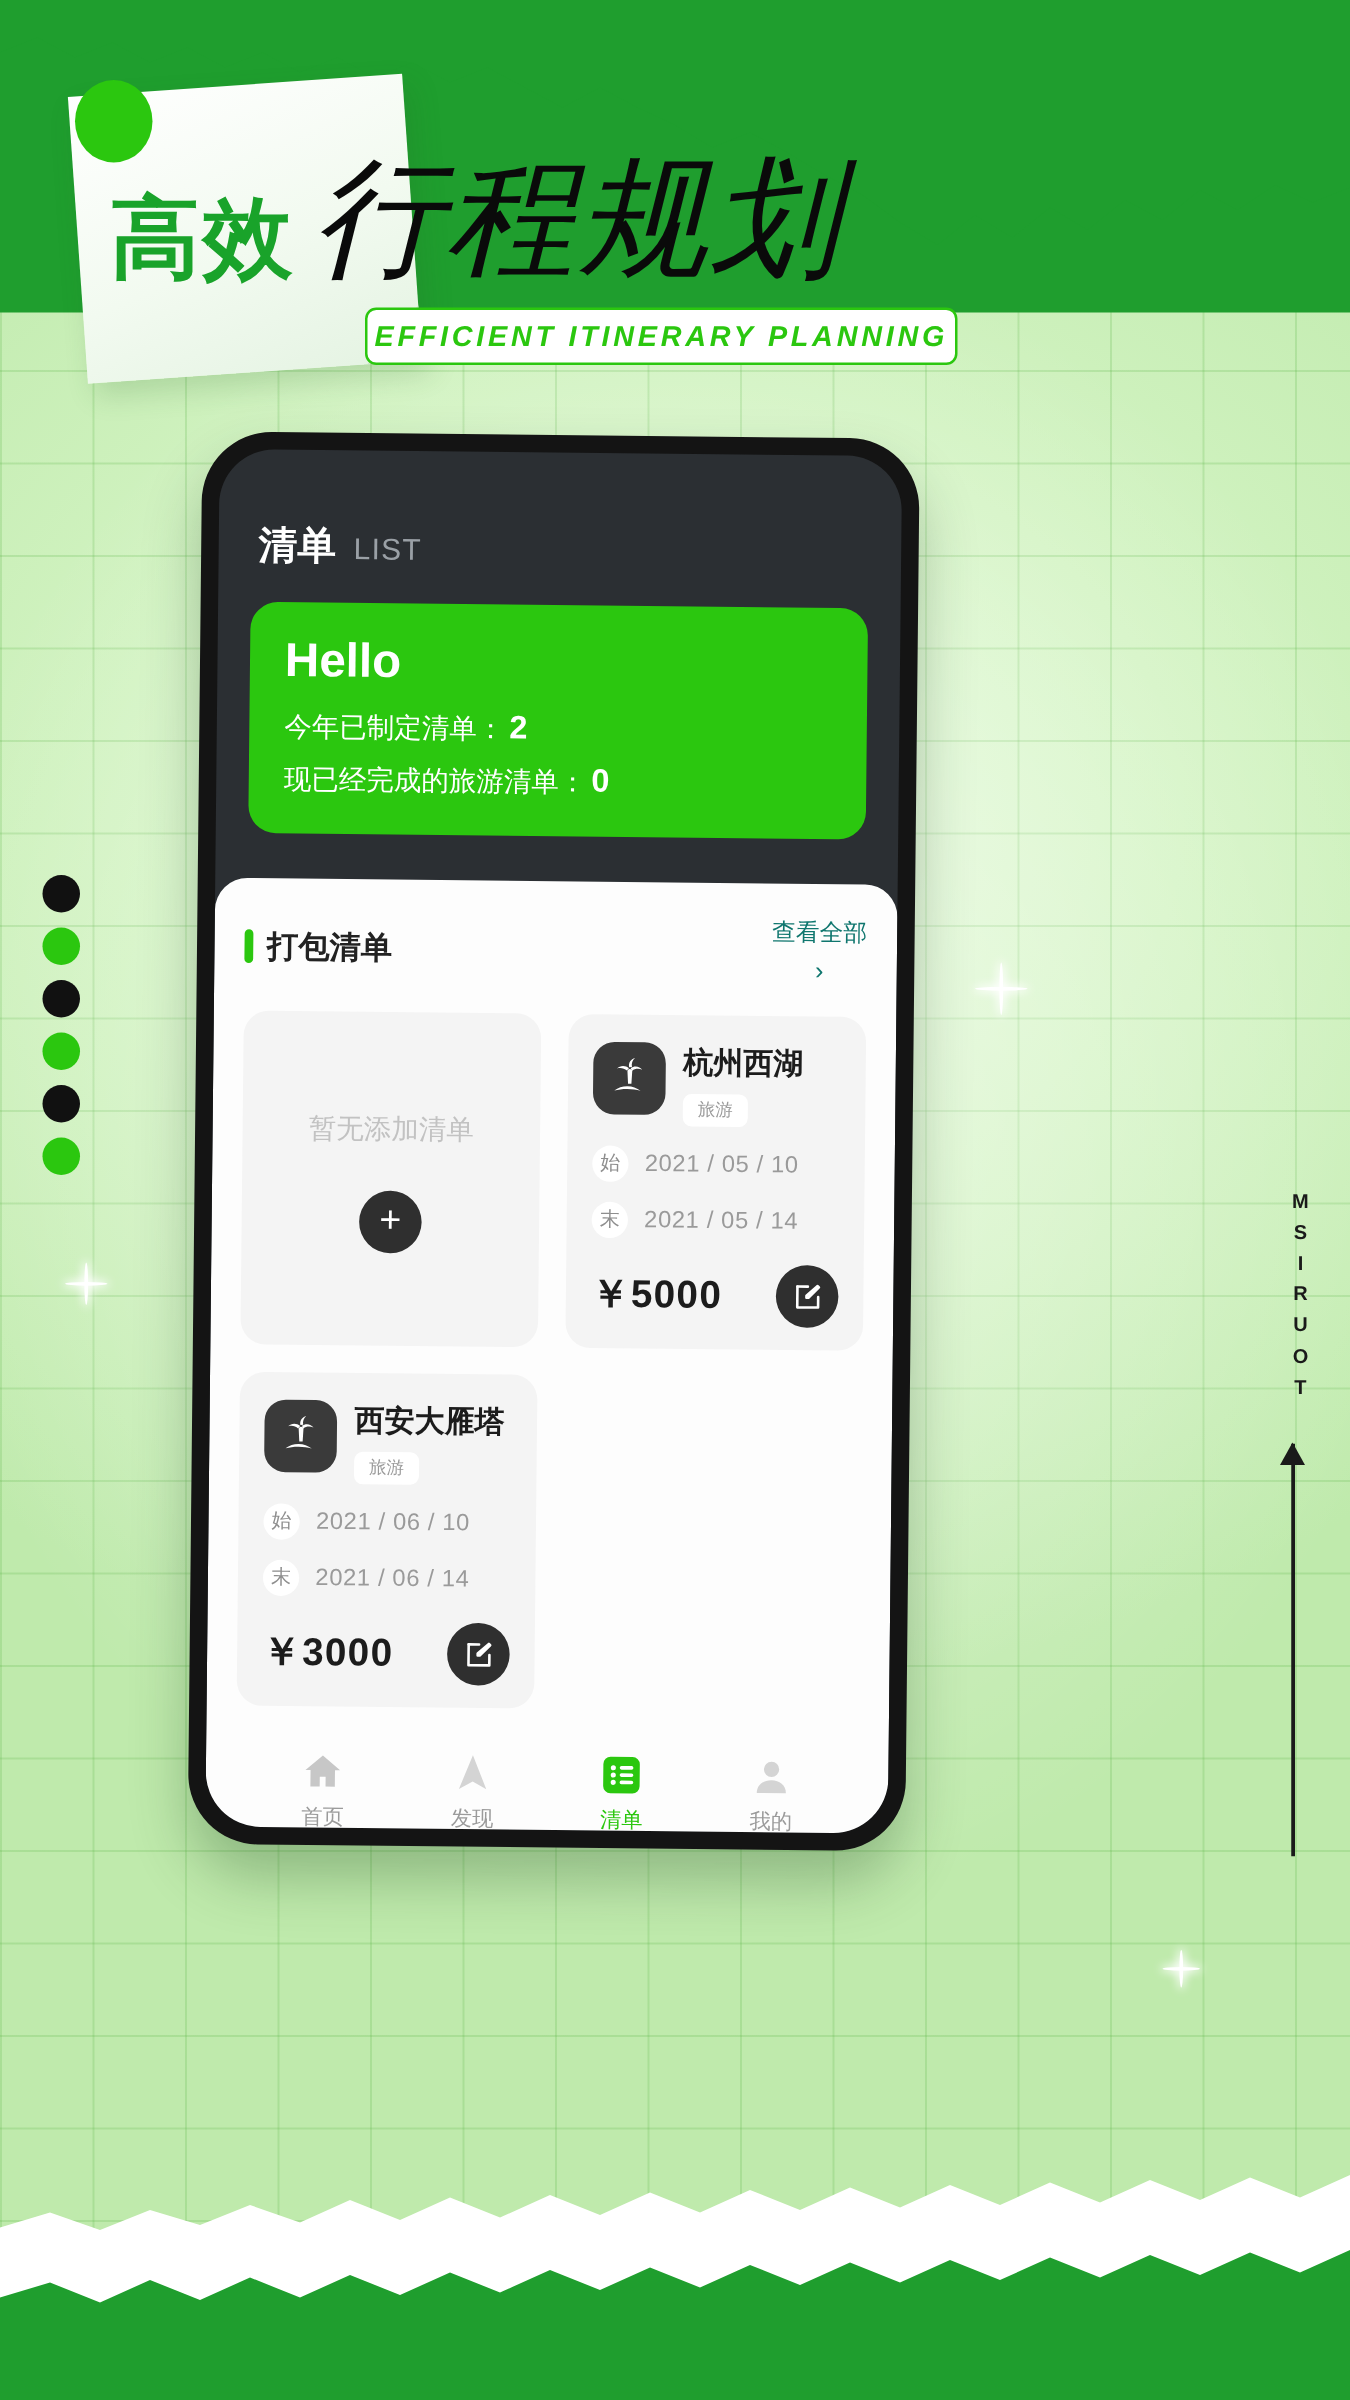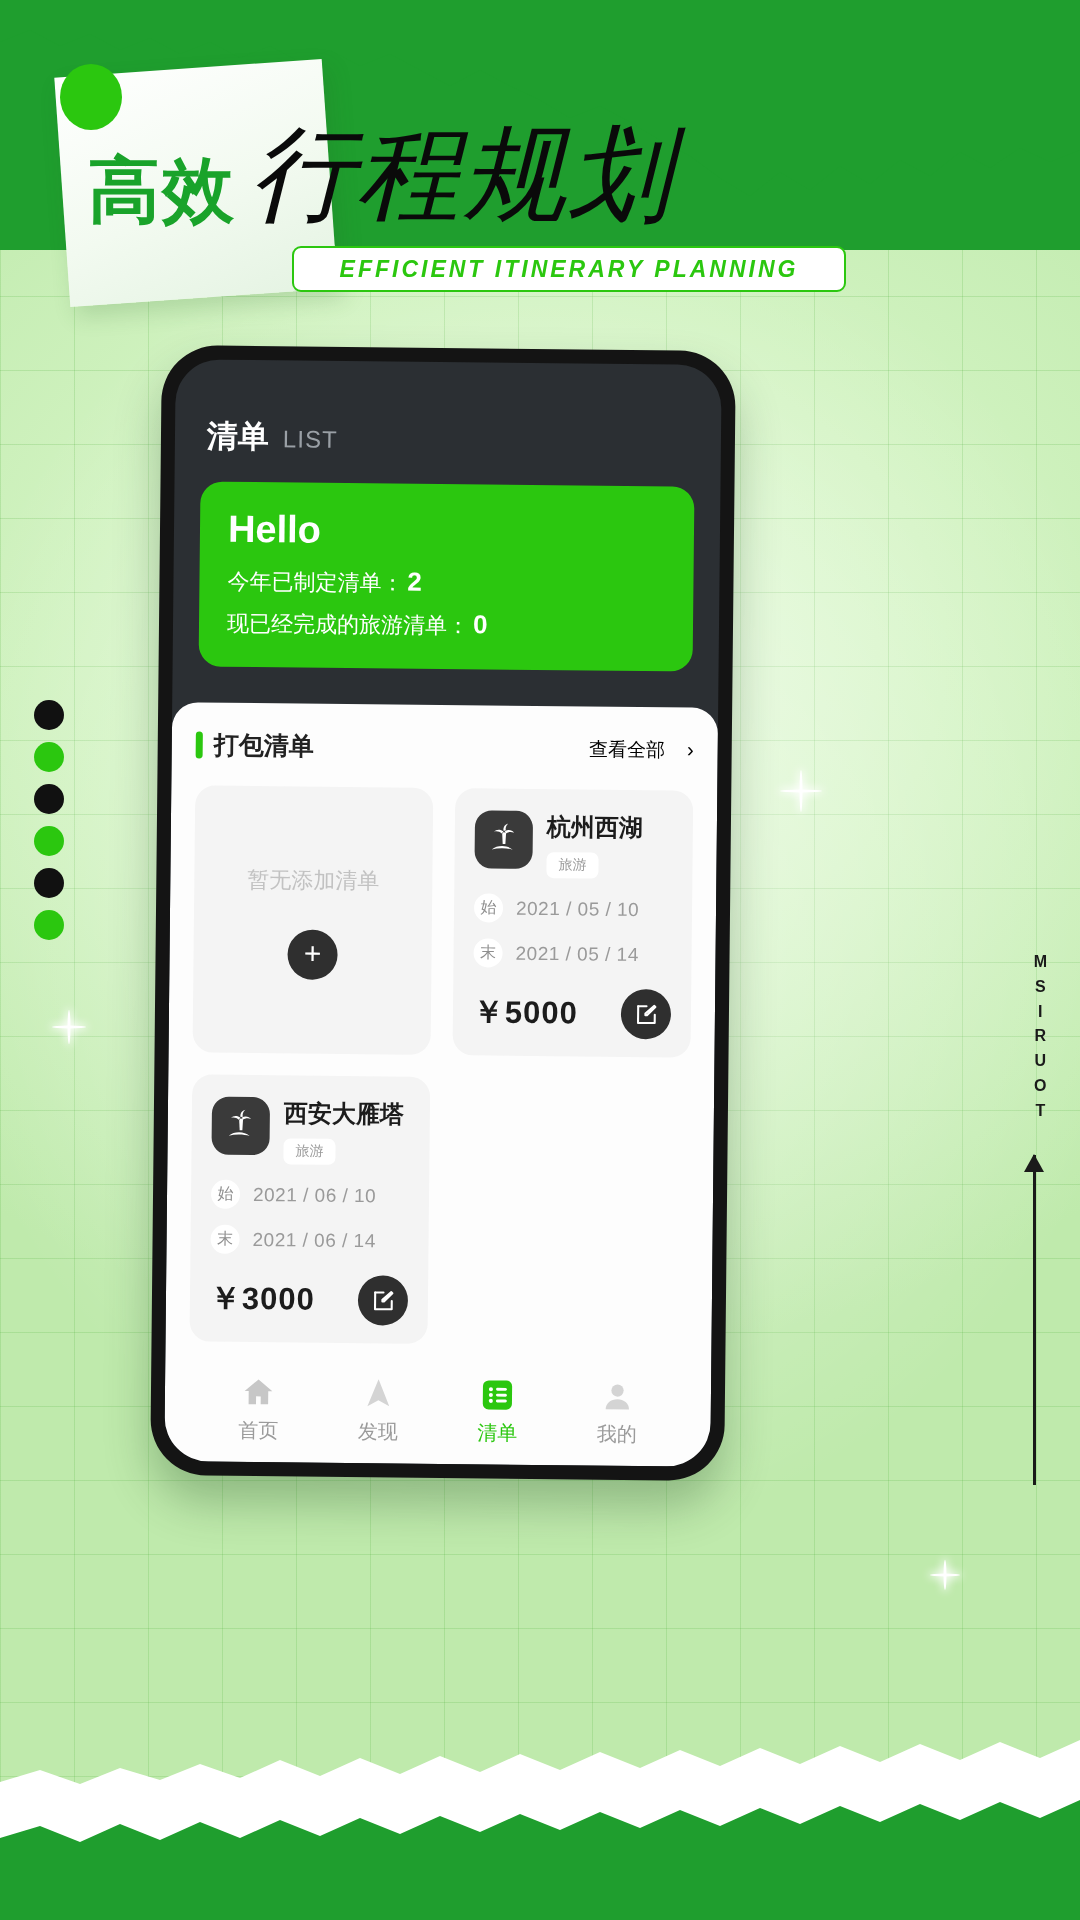--- a/index.html
+++ b/index.html
@@ -73,21 +73,21 @@
     font-size:72px; font-weight:700; color:#19a32a; letter-spacing:2px;
     line-height:1;
   }
   .t-black {
     font-family:"DejaVu Sans","Liberation Sans",sans-serif;
     font-size:104px; font-weight:400; color:#0a0a0a; letter-spacing:2px;
     line-height:1;
     font-style:italic;
   }
   .eng-banner {
-    position:absolute; left:292px; top:246px; width:554px; height:46px;
+    position:absolute; left:292px; top:246px; width:474px; height:46px;
     border:2.5px solid #2bc70f; border-radius:9px;
     background:#ffffff;
     display:flex; align-items:center; justify-content:center;
   }
   .eng-banner span {
     font-size:23px; font-weight:700; color:#2bc70f;
     letter-spacing:3px; font-style:italic;
   }
 
   
@@ -151,21 +151,21 @@
     margin-top:36px; flex:1;
     background:#fdfdfd;
     border-radius:26px 26px 0 0;
     padding:26px 24px 0 24px;
     display:flex; flex-direction:column;
   }
   .sheet-head { display:flex; align-items:center; justify-content:space-between; }
   .sheet-title { display:flex; align-items:center; gap:11px; }
   .sheet-bar { width:7px; height:27px; background:#2bc70f; border-radius:4px; }
   .sheet-title-text { font-size:25px; font-weight:700; color:#222; }
-  .see-all { display:flex; align-items:center; gap:22px; color:#000000; font-size:19px; }
+  .see-all { display:flex; align-items:center; gap:7px; color:#0f766e; font-size:19px;flex-direction:column; }
   .see-all .chev { font-size:20px; }
 
   .cards {
     display:grid; grid-template-columns:1fr 1fr; gap:22px;
     margin-top:24px;
   }
   .card {
     background:#f4f4f4; border-radius:20px; padding:22px 20px 18px 20px;
     min-height:222px; position:relative;
   }
@@ -203,21 +203,21 @@
     display:flex; align-items:center; justify-content:center;
   }
   .edit-btn svg { width:25px; height:25px; }
 
   .tabbar {
     margin-top:auto; display:flex; align-items:flex-end; justify-content:space-around;
     padding:0 10px 18px 10px; height:118px;
   }
   .tab { display:flex; flex-direction:column; align-items:center; gap:7px; }
   .tab svg { width:35px; height:35px; }
-  .tab-label { font-size:20px; color:#9b9b9b; }
+  .tab-label { font-size:17px; color:#9b9b9b; }
   .tab.active .tab-label { color:#2bc70f; }
 </style>
 </head>
 <body>
 
 <div class="bg-wrap">
   <div class="bg-grad"></div>
   <div class="bg-grid"></div>
   <div class="bg-vig"></div>
 

